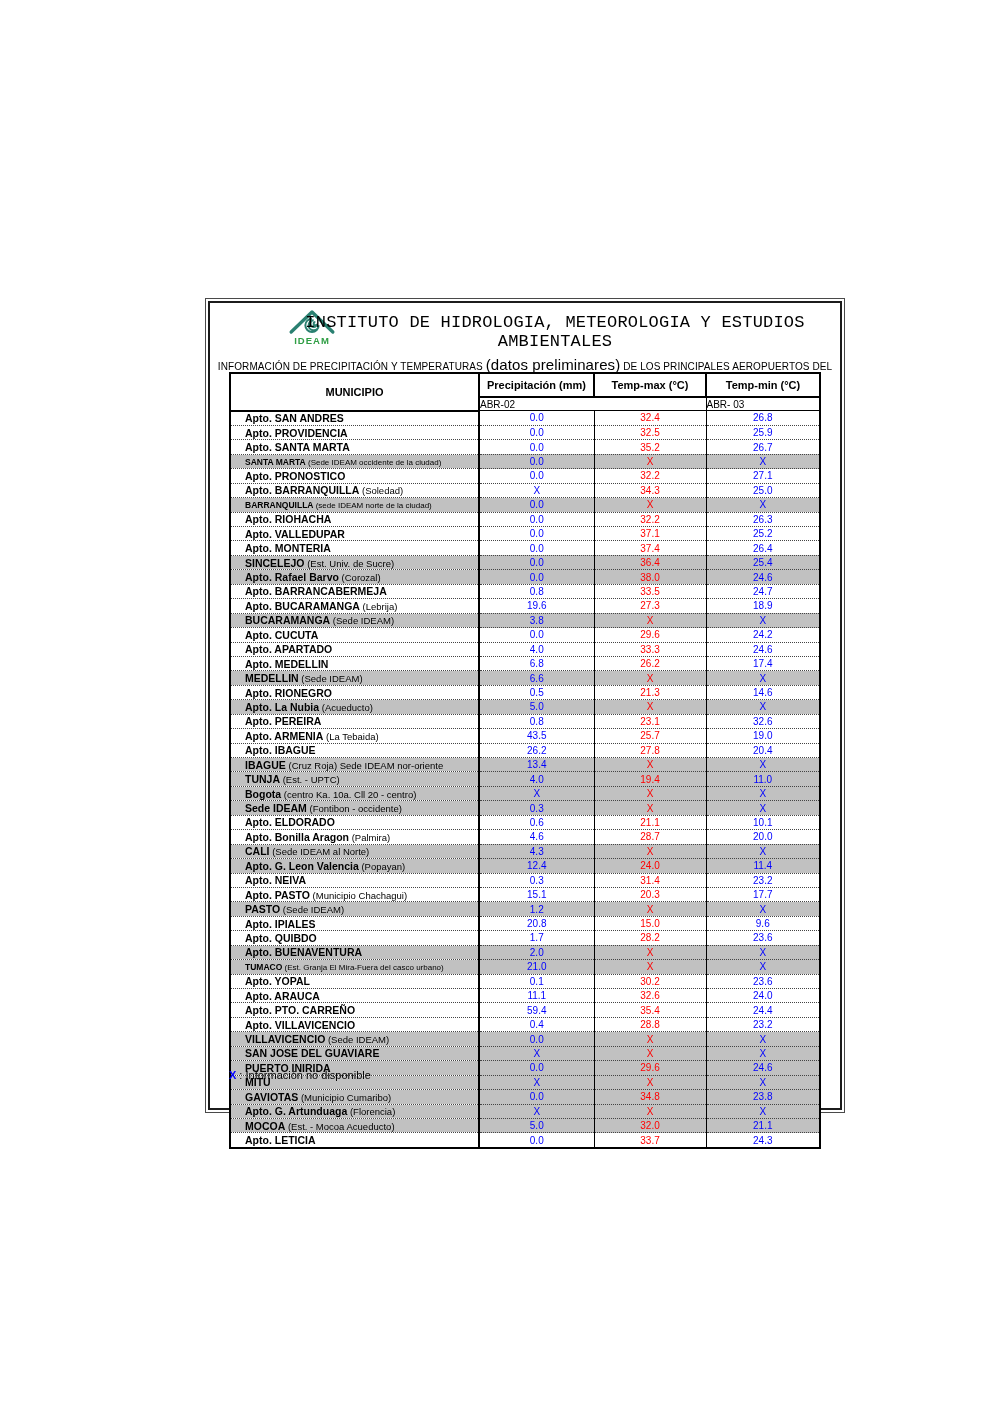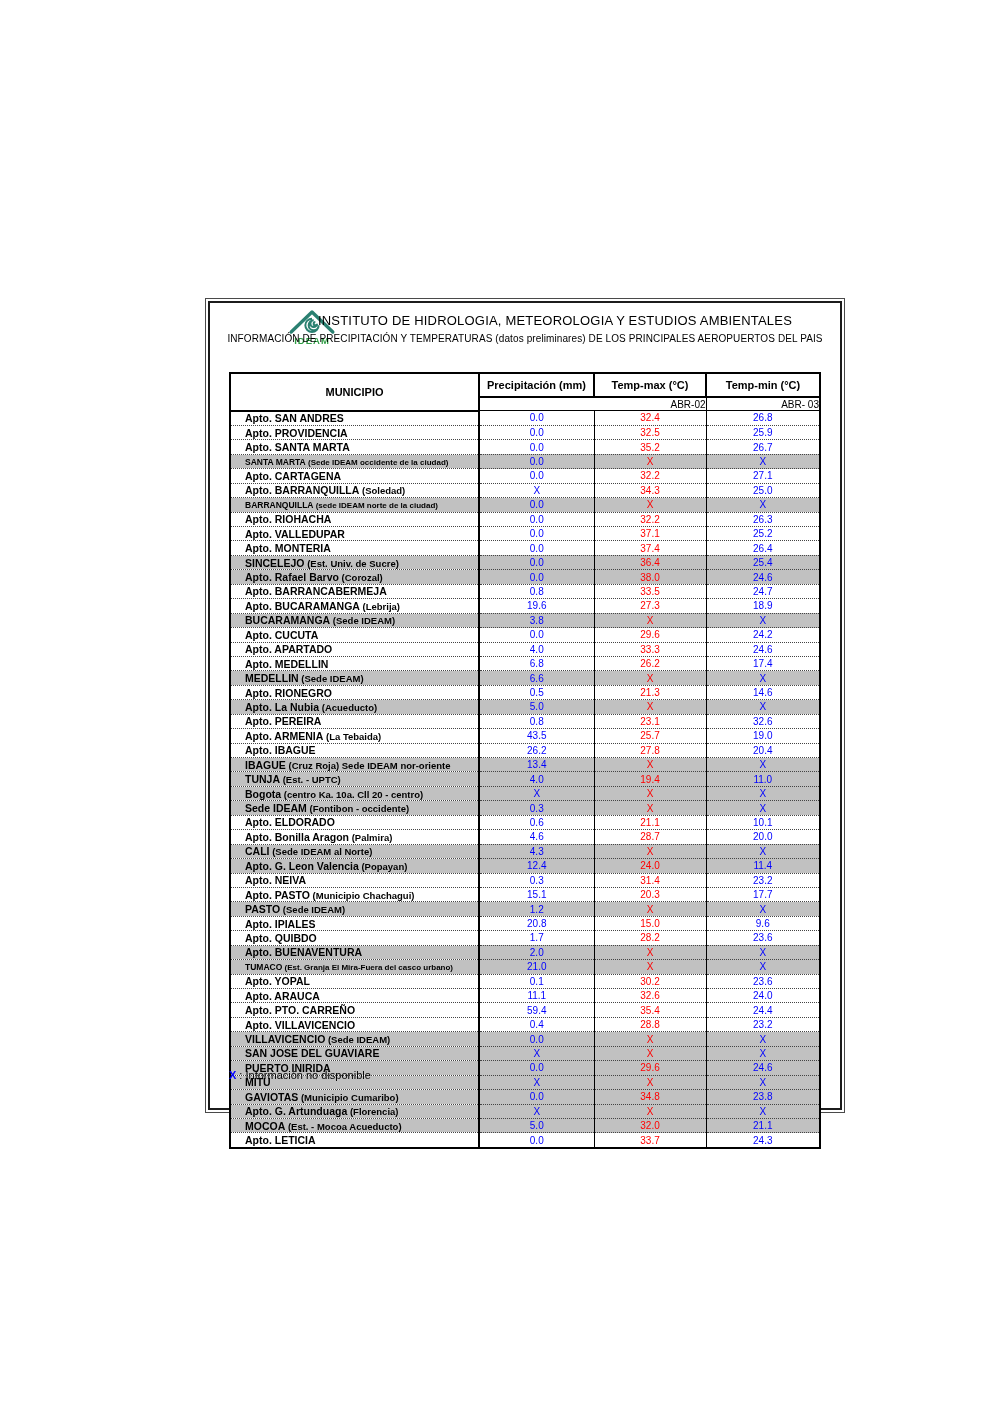--- a/index.html
+++ b/index.html
@@ -15,49 +15,49 @@
   }
   .frame-inner{
     position:absolute;left:2px;top:2px;right:2px;bottom:2px;
     border:2px solid #1c1c1c;box-sizing:border-box;
   }
   
   .logo{position:absolute;left:78px;top:8px;width:56px;text-align:center;}
   .logo svg{display:block;margin:0 auto;}
   .logo-name{font-size:9.5px;font-weight:bold;letter-spacing:1px;color:var(--logo-green);margin-top:-2px;}
   .titles{position:absolute;left:0;right:0;top:14px;text-align:center;}
-  .t1,.t2{font-size:13px;letter-spacing:.2px;margin-left:60px;}
+  .t1,.t2{font-size:17px;letter-spacing:.2px;margin-left:60px;font-family:Liberation Mono, monospace;}
   .t2{margin-top:2px;}
   .t3{font-size:10px;margin-top:5px;letter-spacing:.1px;}
-  .t3 .paren{font-size:10px;}
+  .t3 .paren{font-size:15px;}
   
   .tbl-wrap{position:absolute;left:23px;top:73px;}
   table{border-collapse:collapse;table-layout:fixed;width:590px;border:2px solid #000;}
   col.c-muni{width:249px;}
   col.c-p{width:115px;}
   col.c-tx{width:112px;}
   col.c-tn{width:114px;}
   thead th{
     border:2px solid #000;font-size:11px;font-weight:bold;
     text-align:center;vertical-align:middle;padding:2px 0;height:18px;background:#fff;
   }
   thead tr.sub td{
     border:1px solid #000;font-size:10px;font-weight:normal;
-    text-align:right;height:12px;padding:0;background:#fff;
+    text-align:left;height:12px;padding:0;background:#fff;
   }
   tbody td{
     height:13.45px;padding:0;vertical-align:middle;
     border-bottom:1px dotted #444;background:#fff;
   }
   tbody tr.gray td{background:var(--gray-row);}
   td.label{
     text-align:left;padding-left:14px;font-size:10.5px;font-weight:bold;
     border-right:2px solid #000;white-space:nowrap;overflow:hidden;
   }
-  td.label .detail{font-weight:bold;font-size:9.5px;}
+  td.label .detail{font-weight:normal;font-size:9.5px;}
   tr.small td.label{font-size:8.5px;}
   tr.small td.label .detail{font-size:8px;}
   td.val{text-align:center;font-size:10px;border-right:1px solid #000;}
   td.val-p{color:var(--blue);}
   td.val-tx{color:var(--red);}
   td.val-tn{color:var(--blue);border-right:none;}
   
   .footer{position:absolute;left:23px;top:770px;font-size:11px;}
   .footer .fx{color:var(--blue);font-weight:bold;margin-right:3px;}
 </style>
@@ -119,21 +119,21 @@
             <td class="val val-tx">35.2</td>
             <td class="val val-tn">26.7</td>
           </tr>
           <tr class="gray small">
             <td class="label"><b>SANTA MARTA</b><span class="detail"> (Sede IDEAM occidente de la ciudad)</span></td>
             <td class="val val-p">0.0</td>
             <td class="val val-tx">X</td>
             <td class="val val-tn">X</td>
           </tr>
           <tr>
-            <td class="label"><b>Apto. CARTAGENA</b></td>
+            <td class="label"><b>Apto. PRONOSTICO</b></td>
             <td class="val val-p">0.0</td>
             <td class="val val-tx">32.2</td>
             <td class="val val-tn">27.1</td>
           </tr>
           <tr>
             <td class="label"><b>Apto. BARRANQUILLA</b><span class="detail"> (Soledad)</span></td>
             <td class="val val-p">X</td>
             <td class="val val-tx">34.3</td>
             <td class="val val-tn">25.0</td>
           </tr>

